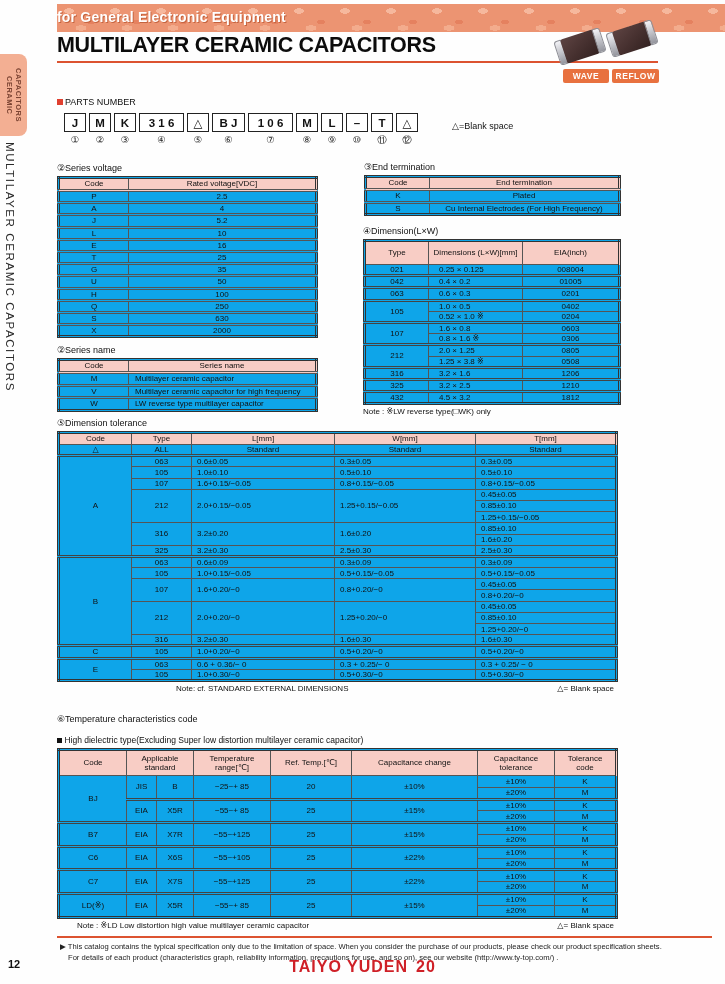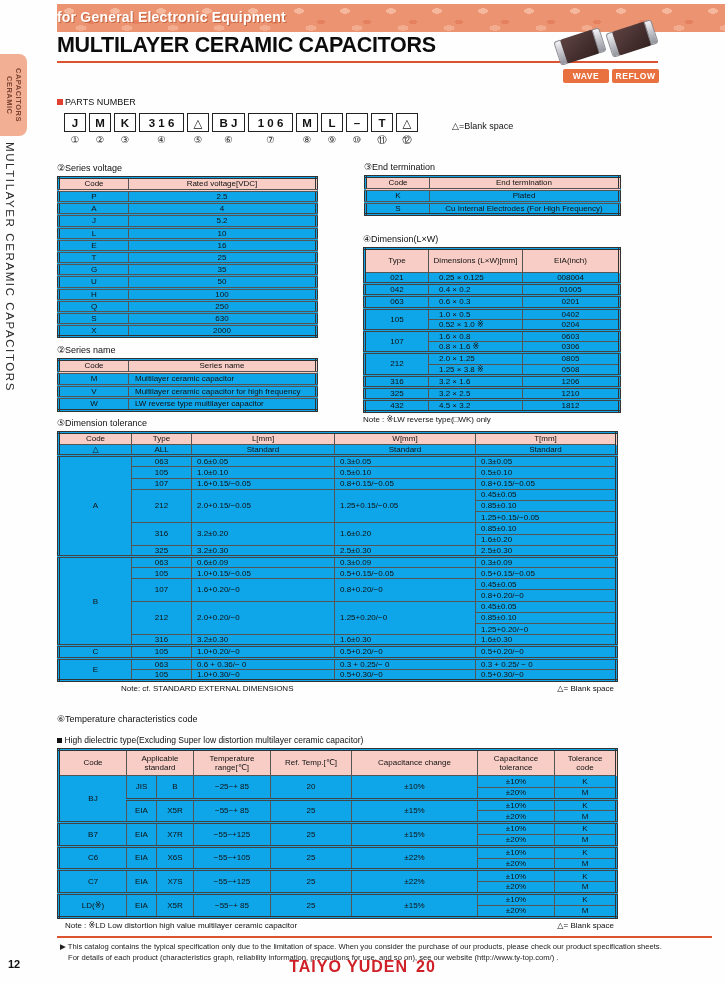--- a/index.html
+++ b/index.html
@@ -62,22 +62,22 @@
   .tbl td.al{text-align:left;padding-left:5px;}
   .tbl tr.sec td{border-top:3px double #444;}
   .dblrows td{border-top:3px double #555;}
   .t1 th{height:13px;} .t1 td{height:11.3px;}
   .t2 th{height:13px;} .t2 td{height:12.5px;} .t2 td.al{padding-left:6px;}
   .t3 th{height:13px;} .t3 td{height:12.5px;}
   .t4 th{height:24px;} .t4 td{height:10.5px;} .t4 td.al{padding-left:10px;}
   .t5 th{height:12px;} .t5 td{height:11.2px;}
   .t6 th{height:26px;} .t6 td{height:11.8px;}
   .note-row{display:flex;font-size:8px;margin-top:2px;}
-  .note-left{margin-left:8px;}
-  .note-center{margin-left:64px;}
+  .note-left{margin-left:20px;}
+  .note-center{margin-left:119px;}
   .note-right{margin-left:auto;margin-right:4px;}
   
   .footer-rule{position:absolute;left:57px;top:936px;width:655px;height:2px;background:#dc5330;}
   .footer-note{position:absolute;left:60px;top:942px;width:658px;font-size:7.6px;line-height:1.4;color:#222;}
   .page-num{position:absolute;left:8px;top:958px;font-size:11px;font-weight:bold;color:#111;}
   .logo{position:absolute;left:0;top:958px;width:725px;text-align:center;font-size:16px;
     font-weight:bold;color:#cf2027;letter-spacing:1px;}
   .logo .num{margin-left:8px;}
 </style>
 </head>
@@ -283,21 +283,21 @@
             <td class="al">Multilayer ceramic capacitor for high frequency</td>
           </tr>
           <tr>
             <td>W</td>
             <td class="al">LW reverse type multilayer capacitor</td>
           </tr>
         </tbody>
     </table>
   </div>
 
-  <div class="blk" style="left:363px;top:234px;">
+  <div class="blk" style="left:363px;top:226px;">
     <div class="blk-label">④Dimension(L×W)</div>
     <table class="tbl t4" style="width:255px">
       <colgroup>
           <col style="width:64px">
           <col style="width:94px">
           <col style="width:97px">
         </colgroup>
       <thead>
           <tr>
         <th>Type</th>

